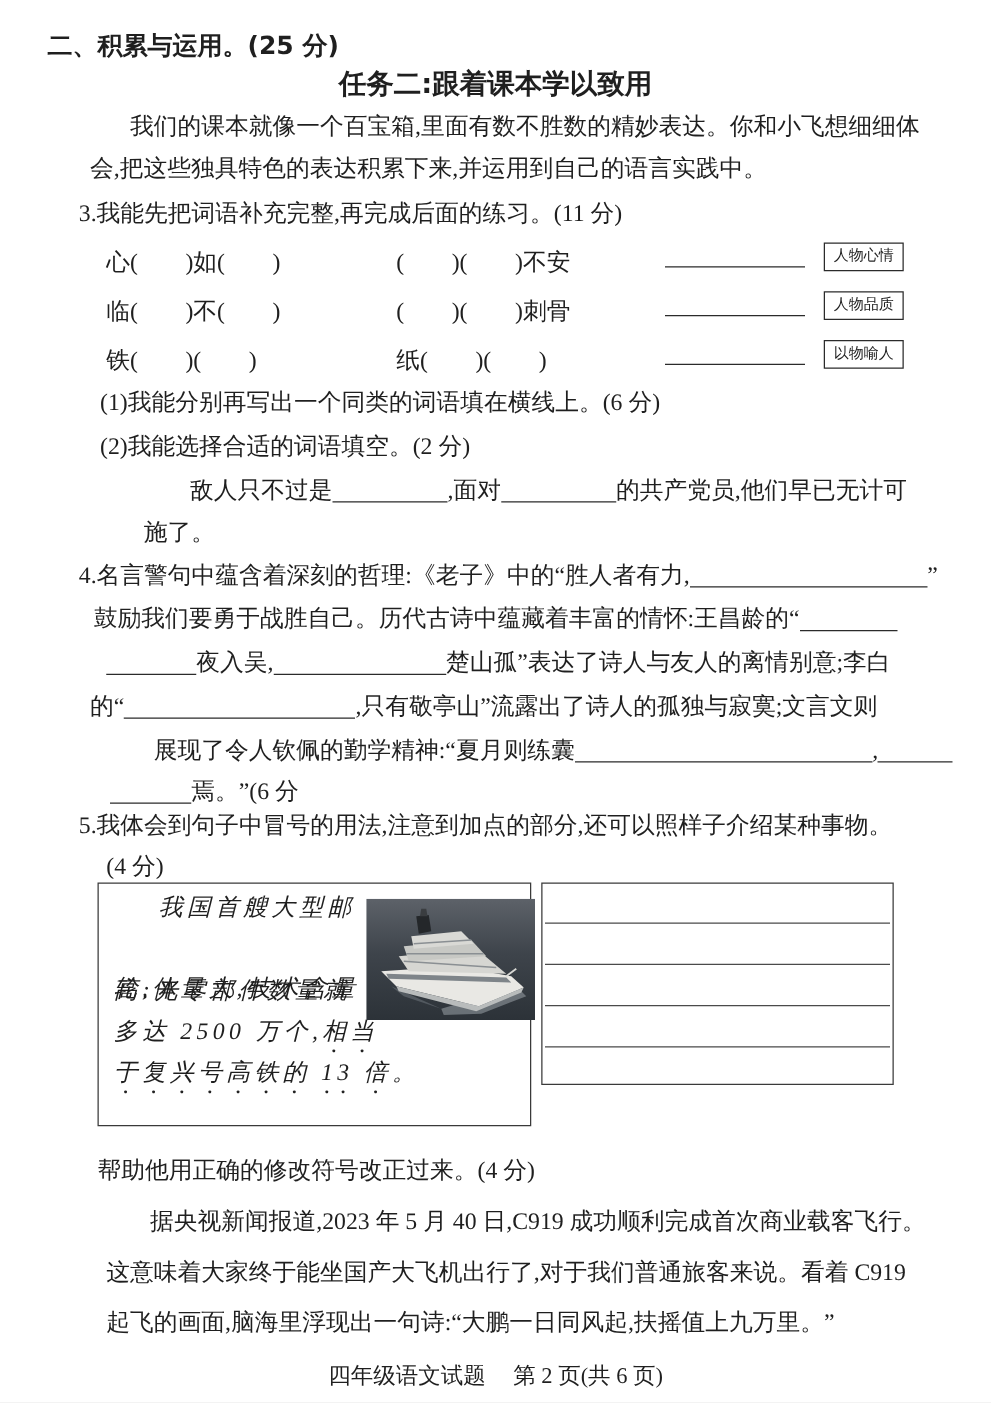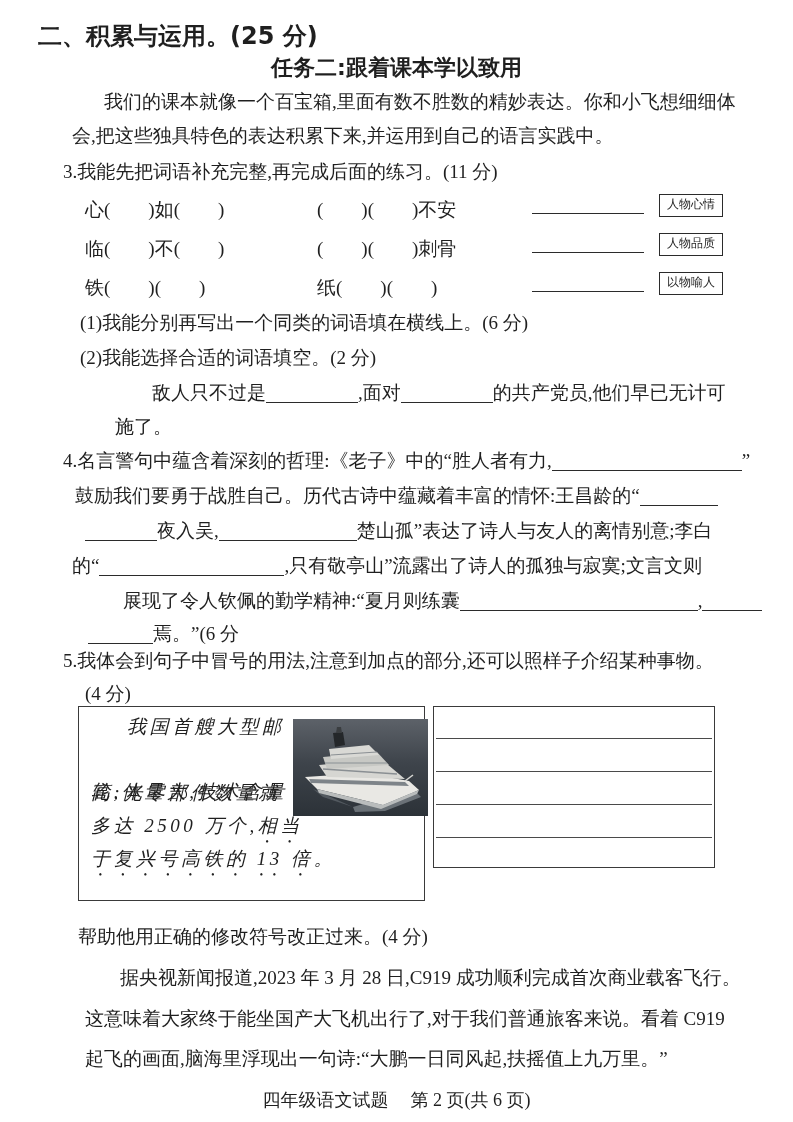--- a/index.html
+++ b/index.html
@@ -56,21 +56,21 @@
   }
   .q5-right-box .hline{position:absolute;left:2px;right:2px;height:0;border-top:1.3px solid #4a4a4a;}
   .footer{position:absolute;top:1088px;left:0;width:793px;text-align:center;font-size:18px;}
   .footer .gap{display:inline-block;width:22px;}
 </style>
 </head>
 <body>
 
 <div class="page">
 
-  <div class="line bold-hei" style="top:24px;left:38px;font-size:24px;text-align:center;">二、积累与运用。(25 分)</div>
+  <div class="line bold-hei" style="top:24px;left:38px;font-size:20px;text-align:center;">二、积累与运用。(25 分)</div>
 
   <div class="line bold-hei center" style="top:56px;font-size:22px;">任务二:跟着课本学以致用</div>
 
   <div class="line" style="top:90px;left:104px;">我们的课本就像一个百宝箱,里面有数不胜数的精妙表达。你和小飞想细细体</div>
   <div class="line" style="top:124px;left:72px;">会,把这些独具特色的表达积累下来,并运用到自己的语言实践中。</div>
 
   <div class="line" style="top:160px;left:63px;">3.我能先把词语补充完整,再完成后面的练习。(11 分)</div>
 
   <div class="q3-row" style="top:197px;">
     <span class="row-left">心(　　)如(　　)</span>
@@ -167,21 +167,21 @@
 
   <div class="q5-right-box">
     <div class="hline" style="top:31px;"></div>
     <div class="hline" style="top:64px;"></div>
     <div class="hline" style="top:97px;"></div>
     <div class="hline" style="top:130px;"></div>
   </div>
 
   <div class="line" style="top:925px;left:78px;">帮助他用正确的修改符号改正过来。(4 分)</div>
 
-  <div class="line" style="top:966px;left:120px;">据央视新闻报道,2023 年 3 月 28 日,C919 成功顺利完成首次商业载客飞行。</div>
+  <div class="line" style="top:966px;left:120px;">据央视新闻报道,2023 年 5 月 40 日,C919 成功顺利完成首次商业载客飞行。</div>
   <div class="line" style="top:1007px;left:85px;">这意味着大家终于能坐国产大飞机出行了,对于我们普通旅客来说。看着 C919</div>
   <div class="line" style="top:1047px;left:85px;">起飞的画面,脑海里浮现出一句诗:“大鹏一日同风起,扶摇值上九万里。”</div>
 
   <div class="footer">
     <span>四年级语文试题</span><span class="gap"></span><span>第 2 页(共 6 页)</span>
   </div>
 
 </div>
 
 </body></html>

